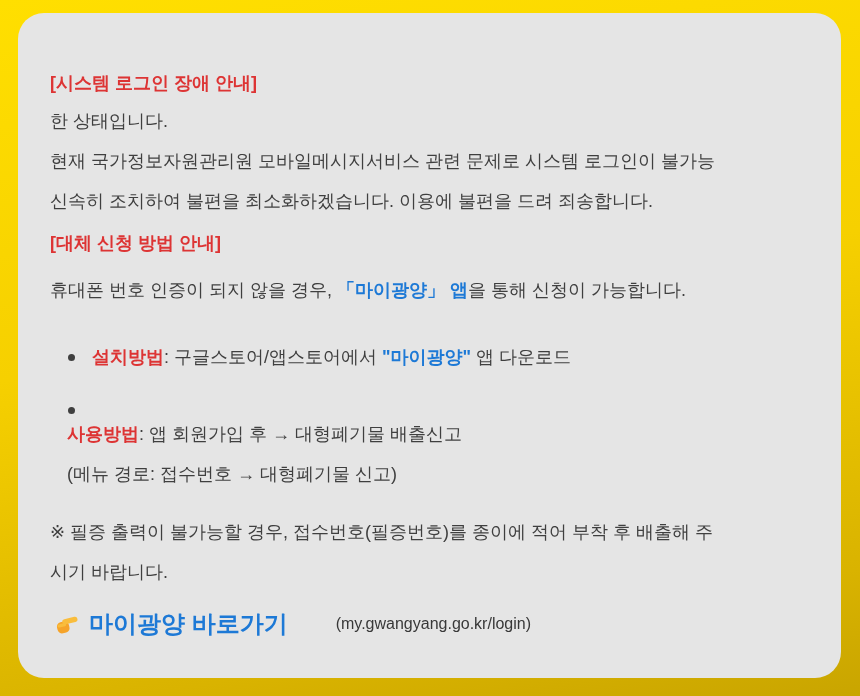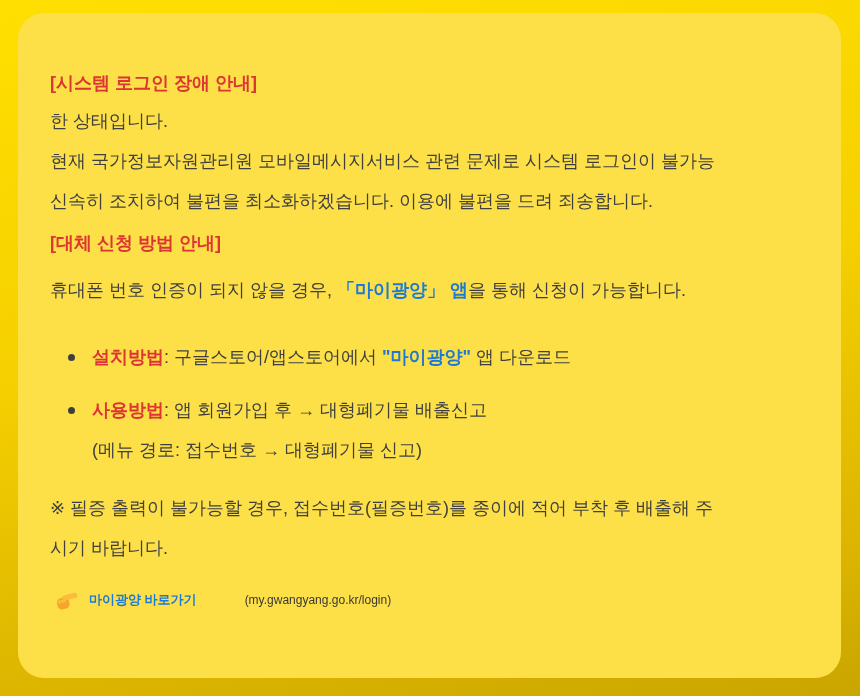--- a/index.html
+++ b/index.html
@@ -13,21 +13,21 @@
   body {
     position: relative;
     background: linear-gradient(170deg, #ffdf00 0%, #f6d000 45%, #d9b300 85%, #c9a500 100%);
   }
   .notice-card {
     position: absolute;
     left: 18px;
     top: 13px;
     right: 19px;
     bottom: 18px;
-    background: #fde047;
+    background: #e5e5e5;
     border-radius: 26px;
     box-sizing: border-box;
     padding: 52px 30px 0 32px;
     color: #3f3f3f;
   }
   .heading {
     font-size: 18px;
     font-weight: bold;
     line-height: 36px;
     color: #dd3434;
@@ -56,21 +56,21 @@
     padding: 0;
     list-style: none;
   }
   .bullet-item {
     display: flex;
     align-items: flex-start;
     font-size: 18px;
     line-height: 40px;
     white-space: nowrap;
   }
-  .bullet-item + .bullet-item { margin-top: 13px; }
+  .bullet-item + .bullet-item { margin-top: 13px; flex-direction: column; }
   .bullet-marker {
     width: 7px;
     height: 7px;
     border-radius: 50%;
     background: #3f3f3f;
     margin: 17px 0 0 18px;
     flex: 0 0 auto;
   }
   .bullet-body { margin-left: 17px; }
   .footnote-block { margin-top: 0; }
@@ -81,29 +81,29 @@
     display: flex;
     align-items: center;
   }
   .hand-icon {
     width: 26px;
     height: 26px;
     flex: 0 0 auto;
     margin-right: 9px;
   }
   .shortcut-link {
-    font-size: 13px;
+    font-size: 24px;
     font-weight: bold;
     color: #1d79d6;
     text-decoration: none;
     white-space: nowrap;
     cursor: pointer;
   }
   .url-note {
-    font-size: 12px;
+    font-size: 16px;
     color: #383838;
     margin-left: 48px;
     white-space: nowrap;
   }
 </style>
 </head>
 <body>
 
 <div class="notice-card">
 

